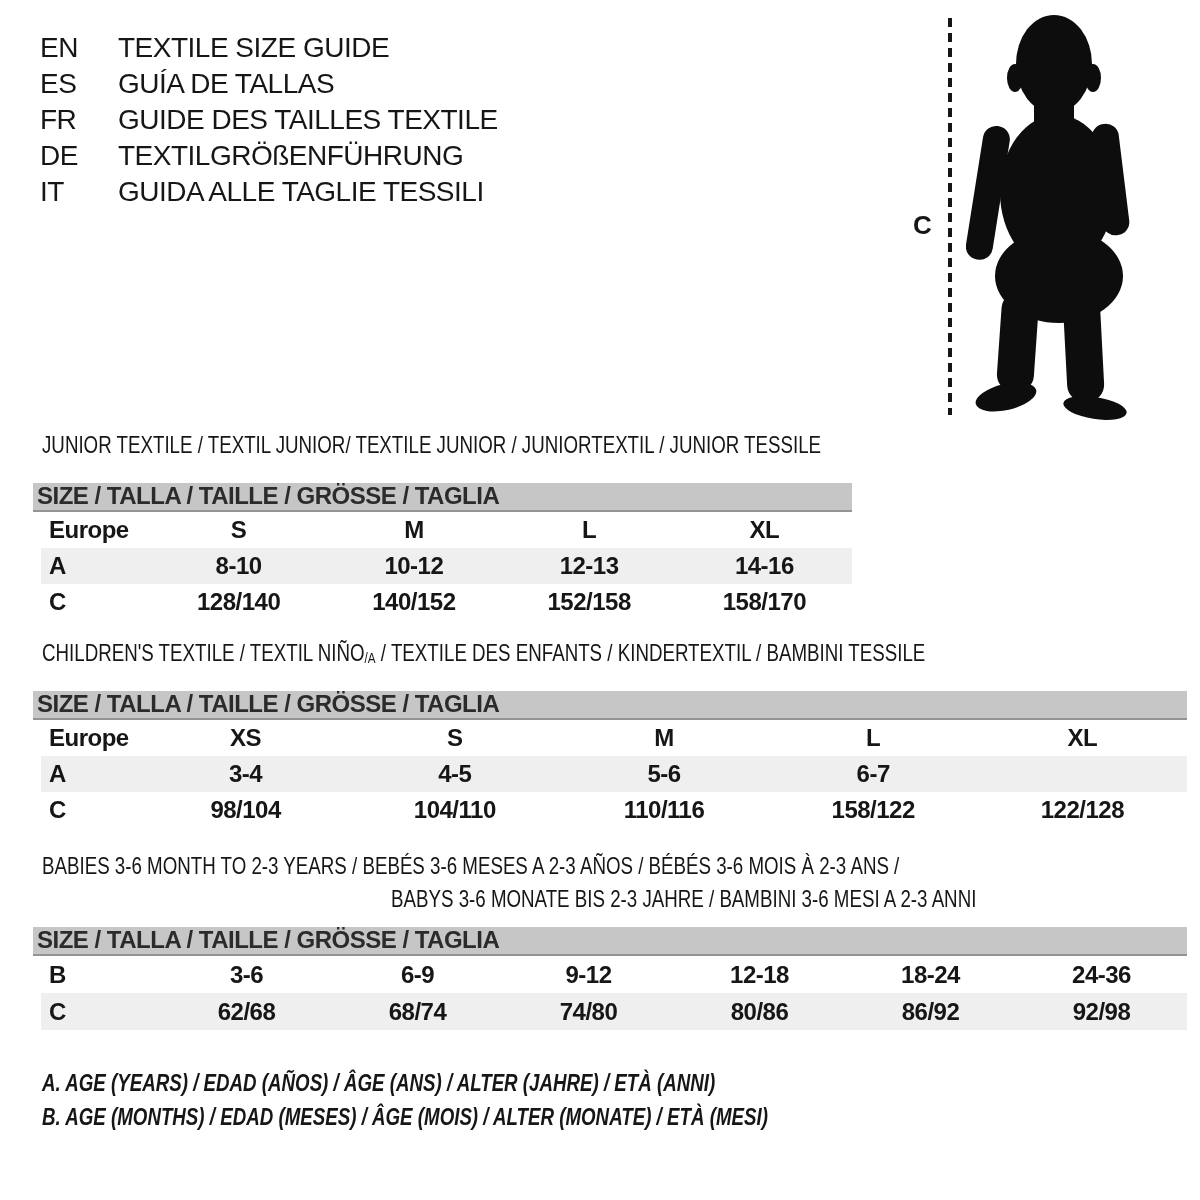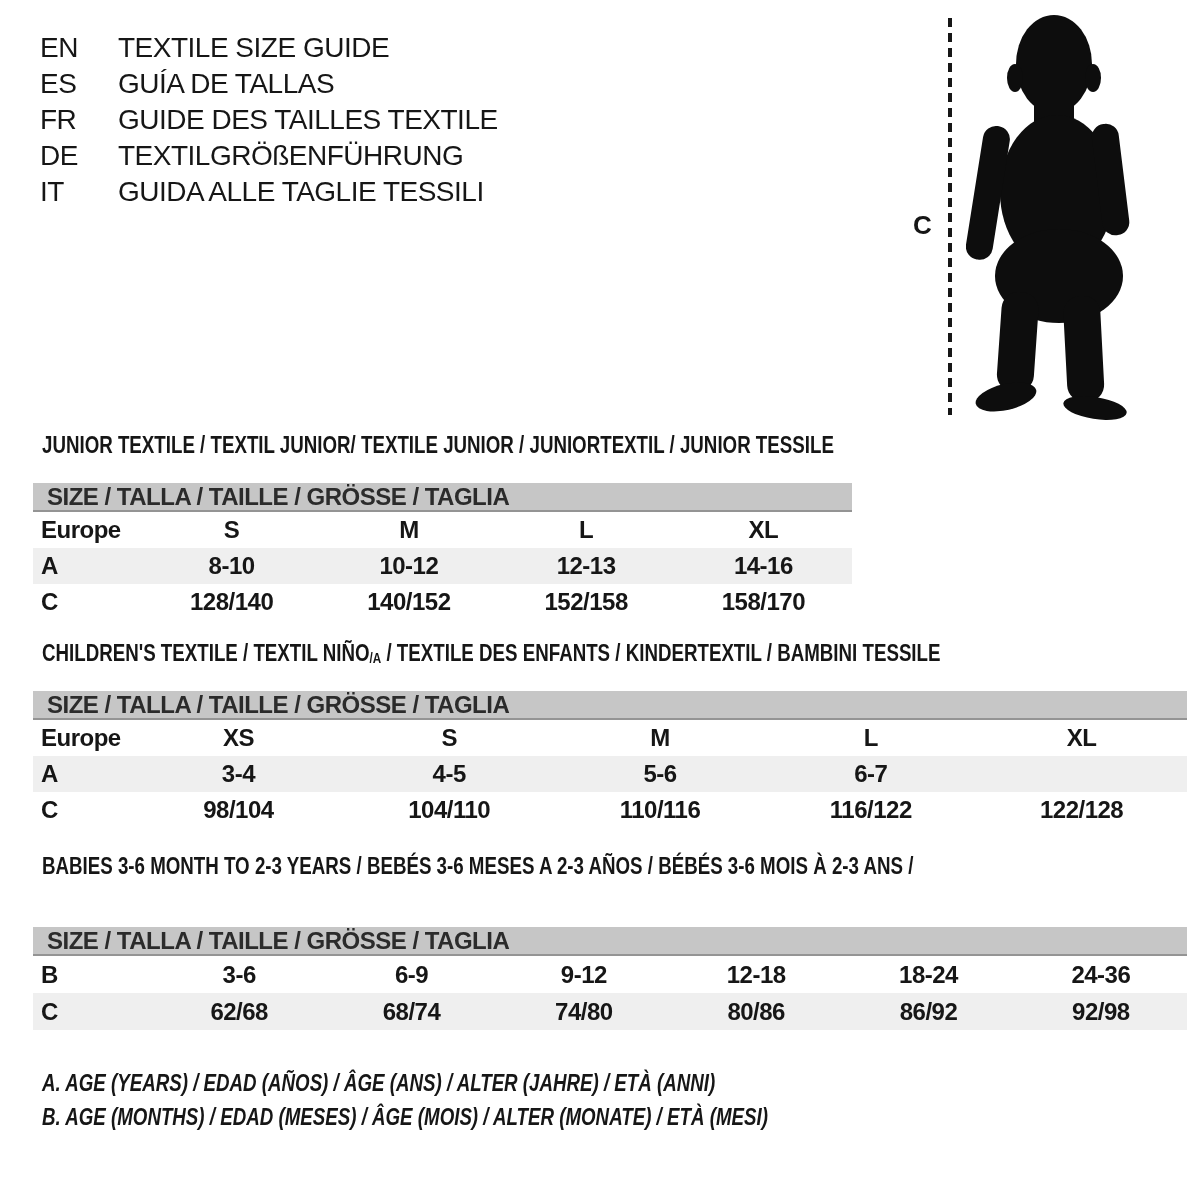--- a/index.html
+++ b/index.html
@@ -18,38 +18,38 @@
               letter-spacing:-0.5px; white-space:nowrap; }
   .lang-code { display:inline-block; width:78px; }
 
   
   .dash-line { position:absolute; left:948px; top:18px; width:4px; height:397px;
     background:repeating-linear-gradient(to bottom,#161616 0 9px,transparent 9px 15px); }
   .dim-c { position:absolute; left:913px; top:210px; font-size:26px; font-weight:700; }
   .figure-svg { position:absolute; left:966px; top:14px; }
 
   
-  .sec-title { position:absolute; font-size:24px; font-weight:700; white-space:nowrap; }
+  .sec-title { position:absolute; font-size:24px; font-weight:400; white-space:nowrap; }
   .squeeze { display:inline-block; transform:scaleX(0.78); transform-origin:0 0; white-space:nowrap; }
   .sub { font-size:15px; position:relative; top:2px; }
   #junior-title   { left:42px; top:431px; }
   #children-title { left:42px; top:639px; }
   #babies-title   { left:42px; top:849px; }
   .title-line { height:33px; line-height:33px;text-align:right; }
 
   #legend { position:absolute; left:42px; top:1066px;font-style:italic; }
   .legend-line { height:33.5px; line-height:33.5px; font-size:24px; font-weight:700; white-space:nowrap; }
 
   
   .size-table { position:absolute; }
   .size-bar { height:29px; background:#c6c6c6; border-bottom:2px solid #949494;
-              display:flex; align-items:center; padding-left:14px;
+              display:flex; align-items:flex-end; padding-left:4px;
               font-size:24px; font-weight:700; color:#2b2b2b; letter-spacing:-0.5px;
               white-space:nowrap; overflow:hidden; }
-  .t-row { display:grid; align-items:center; height:36px; font-size:24px; font-weight:700; }
+  .t-row { display:grid; align-items:center; height:36px; font-size:24px; font-weight:700;margin-left:8px; }
   .t-row.alt { background:#efefef; }
   .t-row .lbl { padding-left:8px; letter-spacing:-0.5px; }
   .t-row .val { text-align:center; letter-spacing:-0.5px; }
 
   #junior-table { left:33px; top:483px; width:819px; }
   #junior-table .t-row { grid-template-columns:110px repeat(4,1fr); }
 
   #children-table { left:33px; top:691px; width:1154px; }
   #children-table .t-row { grid-template-columns:100px repeat(5,1fr); }
 
@@ -148,28 +148,31 @@
     <span class="val">3-4</span>
     <span class="val">4-5</span>
     <span class="val">5-6</span>
     <span class="val">6-7</span>
   </div>
   <div class="t-row">
     <span class="lbl">C</span>
     <span class="val">98/104</span>
     <span class="val">104/110</span>
     <span class="val">110/116</span>
-    <span class="val">116/122</span>
+    <span class="val">158/122</span>
     <span class="val">122/128</span>
   </div>
 </div>
 
 <div class="sec-title" id="babies-title">
   <div class="title-line">
     <span class="squeeze">BABIES 3-6 MONTH TO 2-3 YEARS / BEBÉS 3-6 MESES A 2-3 AÑOS / BÉBÉS 3-6 MOIS À 2-3 ANS /</span>
+  </div>
+  <div class="title-line">
+    <span class="squeeze">BABYS 3-6 MONATE BIS 2-3 JAHRE / BAMBINI 3-6 MESI A 2-3 ANNI</span>
   </div>
 </div>
 
 <div class="size-table" id="babies-table">
   <div class="size-bar">
     <span>SIZE / TALLA / TAILLE / GRÖSSE / TAGLIA</span>
   </div>
   <div class="t-row">
     <span class="lbl">B</span>
     <span class="val">3-6</span>

